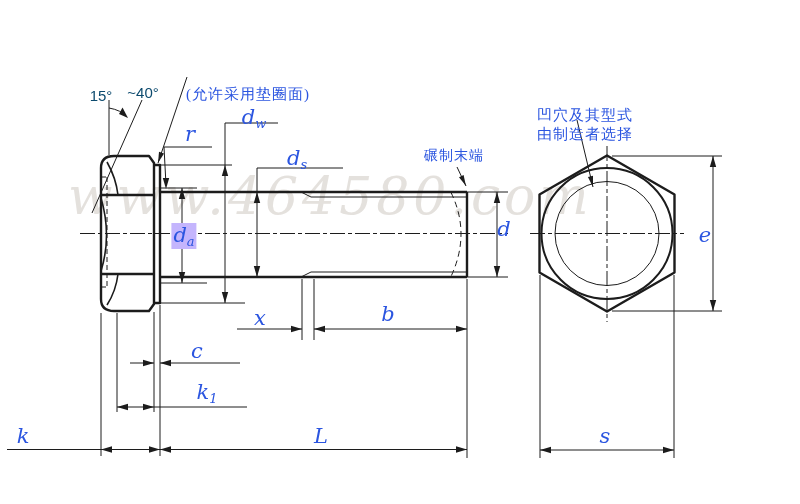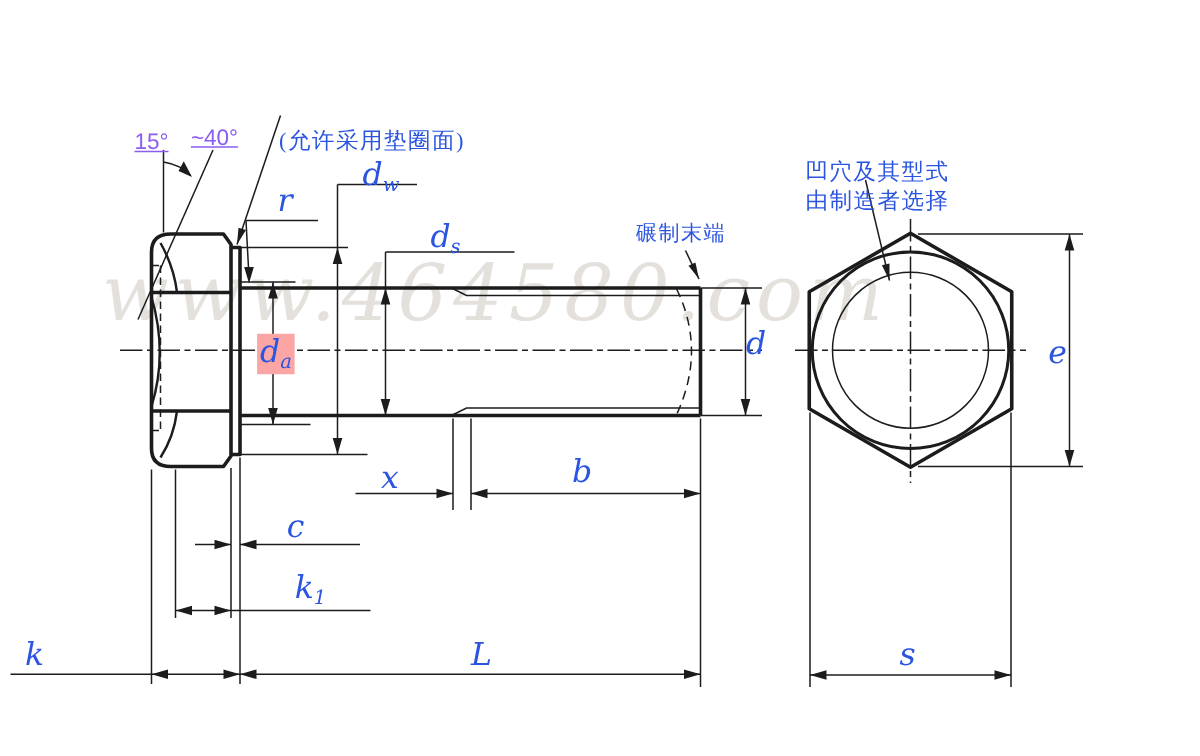--- a/index.html
+++ b/index.html
@@ -5,24 +5,24 @@
   html,body{margin:0;padding:0;background:#fff;}
   #stage{position:relative;width:800px;height:504px;background:#ffffff;overflow:hidden;
          font-family:"Liberation Sans",sans-serif;}
   #stage svg{position:absolute;left:0;top:0;z-index:1;}
   .watermark{position:absolute;left:68px;top:166px;z-index:0;
              font:italic 52px "DejaVu Serif",serif;color:#cfc9c2;opacity:.55;
              letter-spacing:4px;white-space:nowrap;}
   .lbl{position:absolute;z-index:2;transform:translate(-50%,-50%);white-space:nowrap;}
   .dim{font:italic 21px "DejaVu Serif",serif;color:#2b55e0;}
   .dim sub{font-size:13px;font-style:italic;vertical-align:-4px;}
-  .angle{font:15px "Liberation Sans",sans-serif;color:#8b5cf6;text-decoration:underline;}
+  .angle{font:15px "Liberation Sans",sans-serif;color:#0c4a6e;}
   .note{font:15px "Liberation Serif","DejaVu Serif",serif;color:#2b55e0;letter-spacing:1px;margin-top:28px;}
   .note-sm{font:14px "Liberation Serif","DejaVu Serif",serif;color:#2b55e0;letter-spacing:1px;}
-  .bgw{background:#fca5a5;padding:0 2px;}
+  .bgw{background:#c4b5fd;padding:0 2px;}
 </style>
 </head>
 <body>
 
 <div id="stage">
 
   <div class="watermark">
     <span>www.464580.com</span>
   </div>
 

